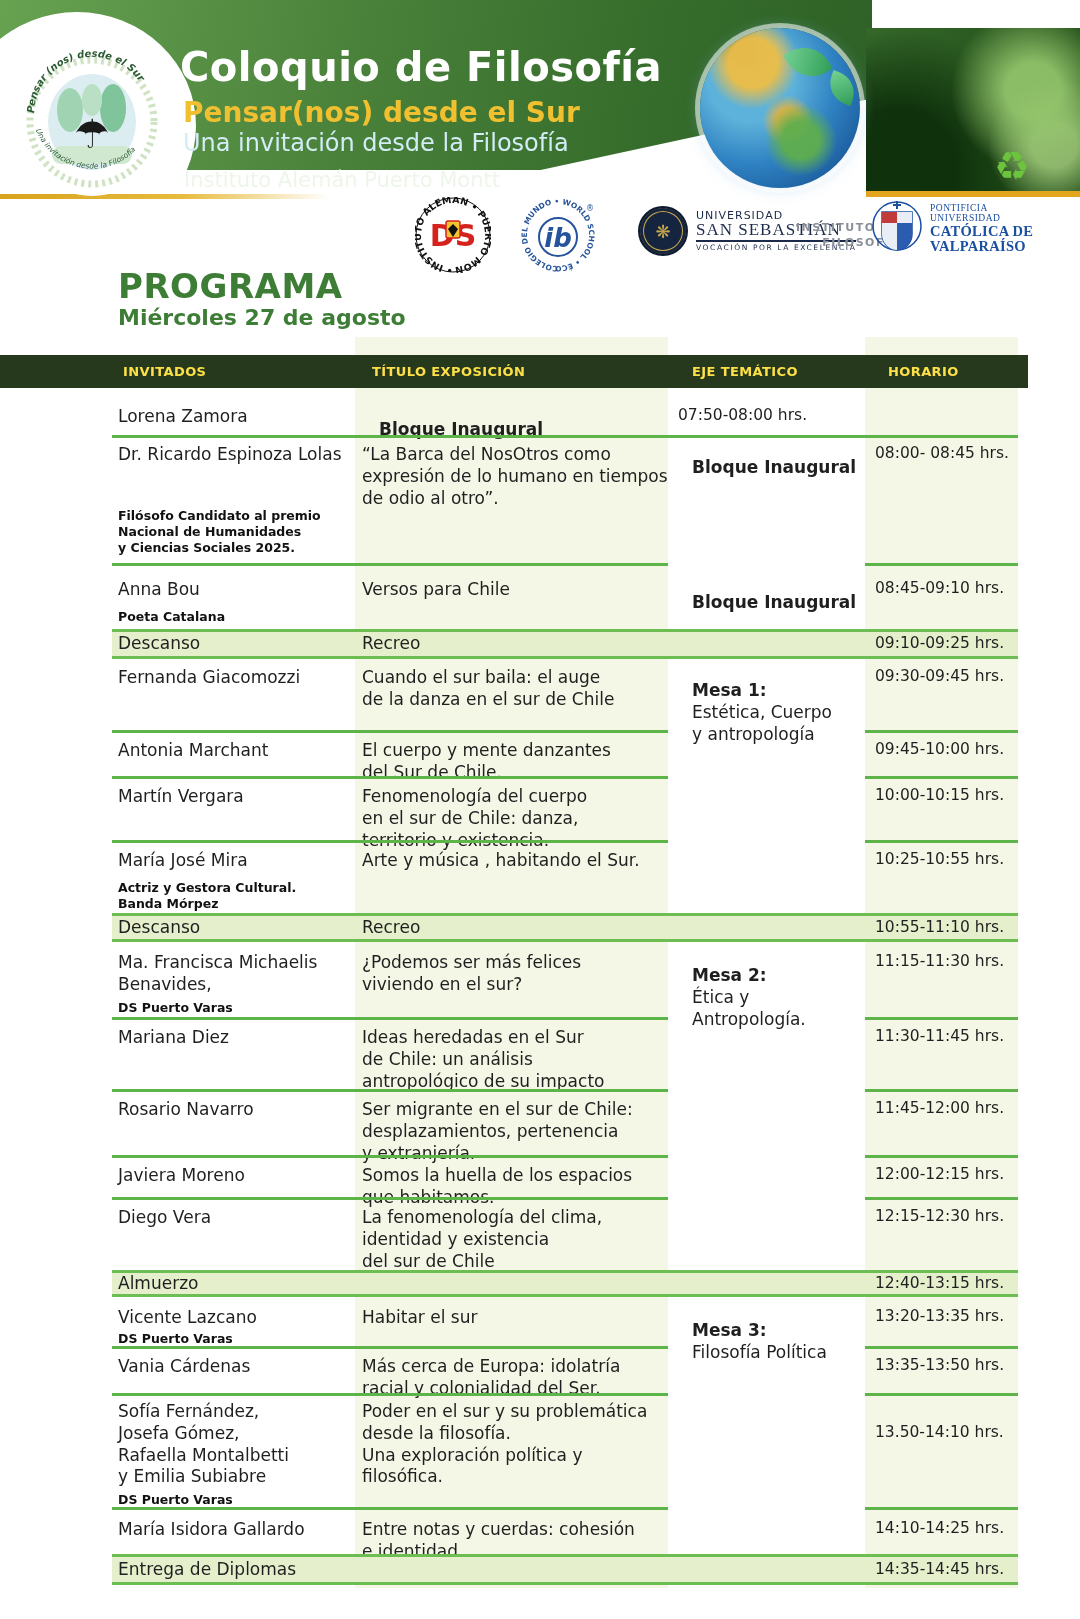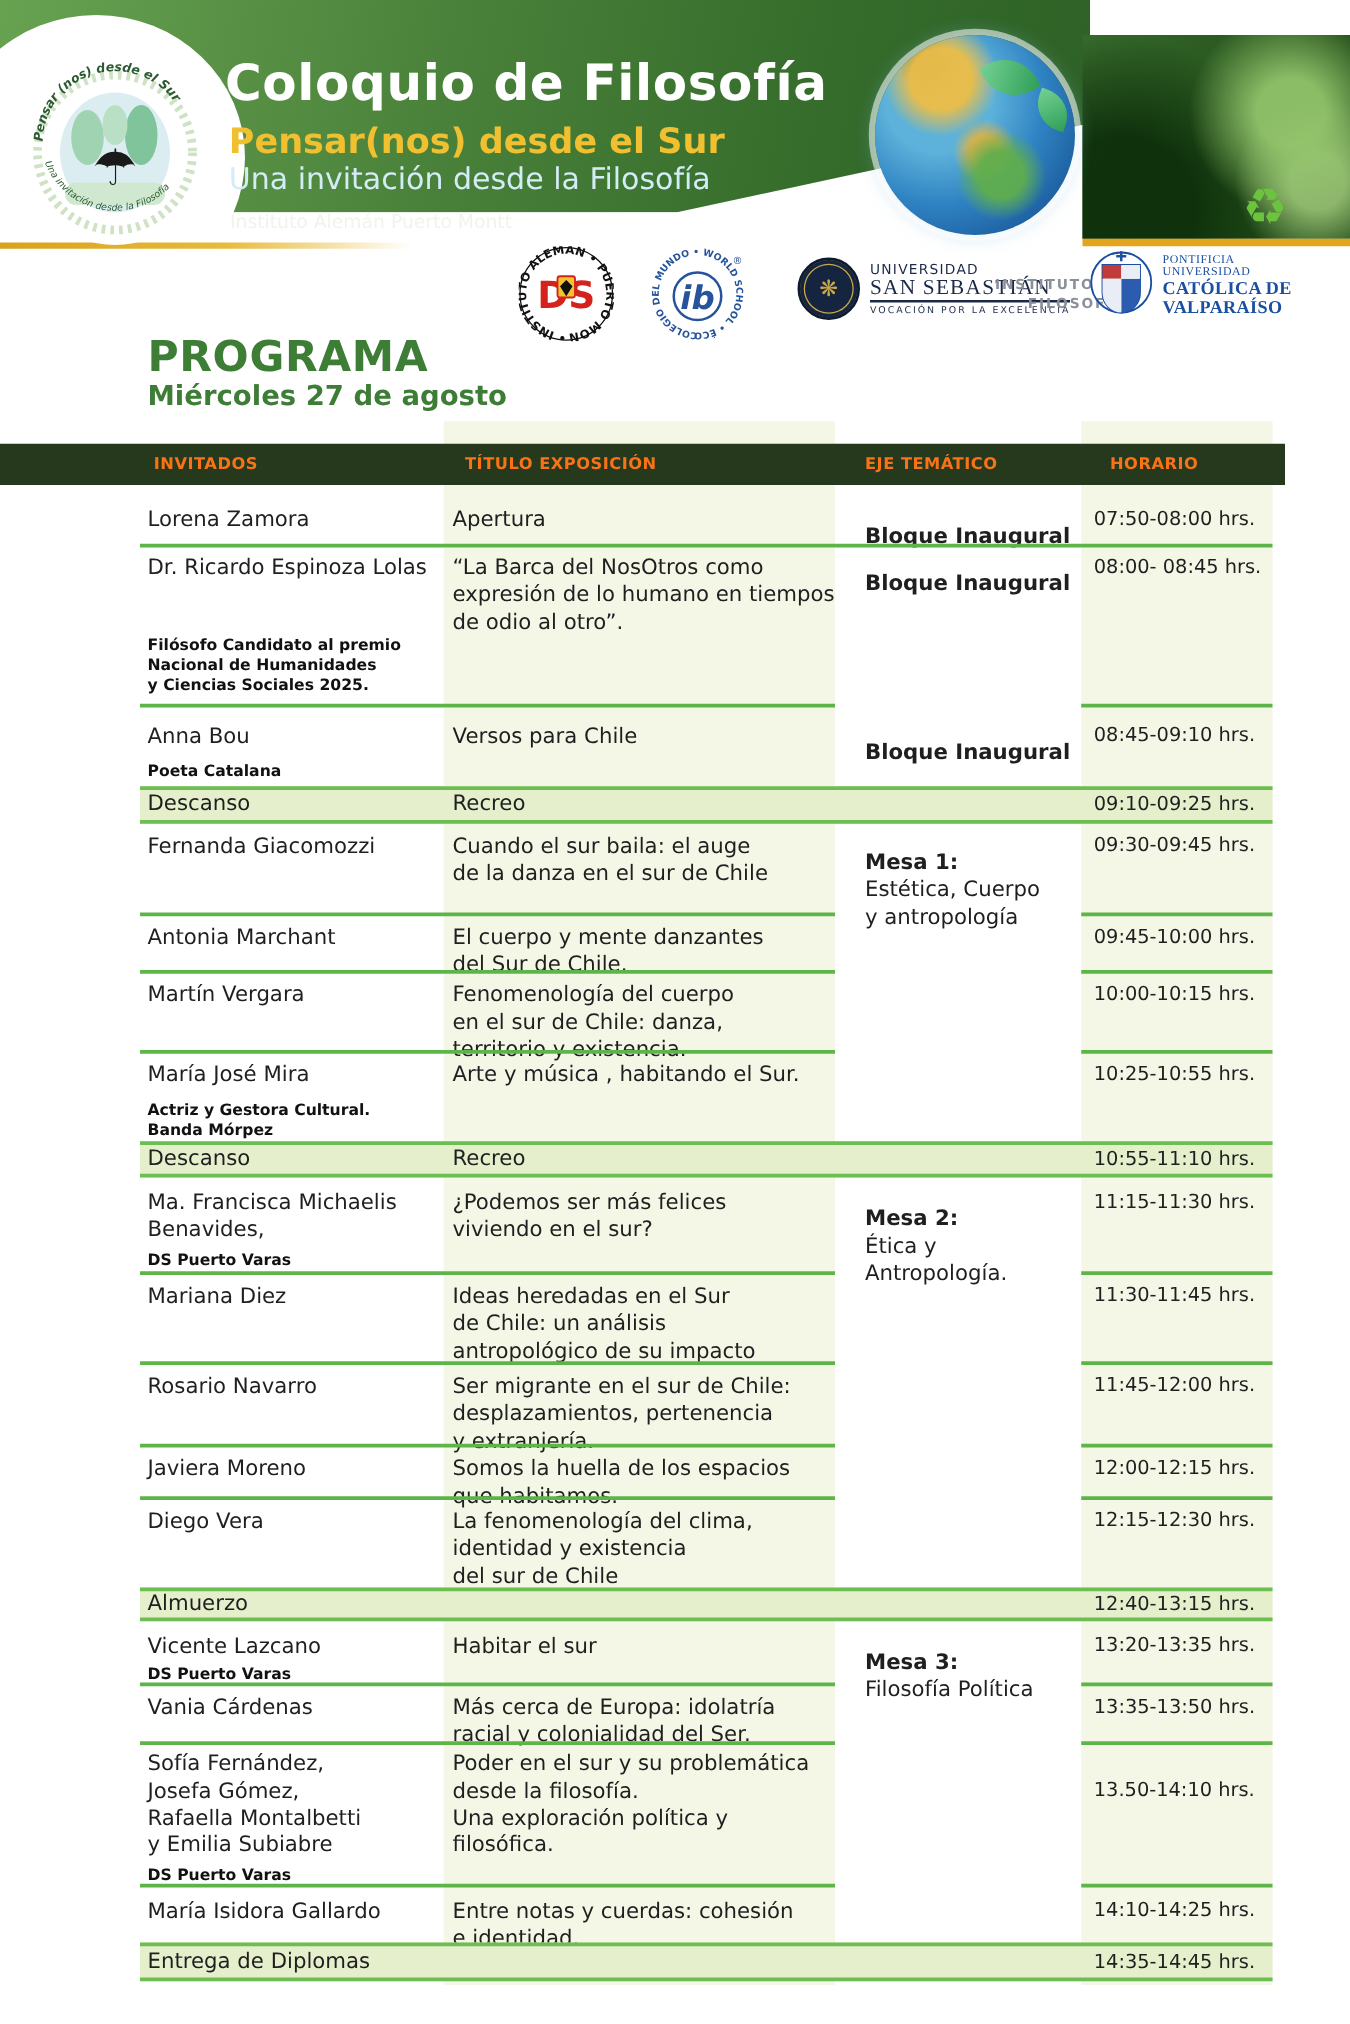--- a/index.html
+++ b/index.html
@@ -6,21 +6,21 @@
   .page{position:relative;width:1080px;height:1619px;background:#fff;overflow:hidden;
         font-family:"DejaVu Sans","Liberation Sans",sans-serif;color:#1f1f1f;}
 
   
   .banner{position:absolute;left:0;top:30;width:872;height:170px;width:872px;z-index:1;
           background:linear-gradient(100deg,#67a251 0%,#477e38 45%,#356c2b 75%,#2e6126 100%);
           clip-path:polygon(0 0,100% 0,100% 58%,62% 100%,0 100%);}
   .banner-title{position:absolute;left:180px;top:44px;z-index:5;color:#fff;font-size:40px;font-weight:bold;letter-spacing:.5px;}
   .banner-sub1{position:absolute;left:183px;top:96px;z-index:5;color:#f0c030;font-size:28px;font-weight:bold;}
   .banner-sub2{position:absolute;left:183px;top:129px;z-index:5;color:#d3ecf6;font-size:24px;}
-  .banner-inst{position:absolute;left:184px;top:168px;z-index:5;color:#eef5ea;font-size:15px;}
+  .banner-inst{position:absolute;left:184px;top:168px;z-index:5;color:#eef5ea;font-size:21px;}
   .gold-line-left{position:absolute;left:0;top:194px;width:330px;height:5px;z-index:4;
           background:linear-gradient(90deg,#d8a21c,#e7bb3c 55%,rgba(231,187,60,0));}
   .gold-line-right{position:absolute;left:866px;top:191px;width:214px;height:6px;z-index:4;background:#e3a51e;}
 
   .photo-panel{position:absolute;left:866px;top:28px;width:214px;height:163px;z-index:2;
      background:
        radial-gradient(circle at 78% 38%, rgba(150,200,110,.9) 0 14%, rgba(150,200,110,0) 42%),
        radial-gradient(circle at 88% 72%, rgba(170,210,130,.8) 0 10%, rgba(170,210,130,0) 30%),
        radial-gradient(circle at 15% 85%, rgba(12,45,10,.9) 0 25%, rgba(12,45,10,0) 60%),
        linear-gradient(115deg,#35682a 0%,#27551d 55%,#16400f 100%);}
@@ -63,21 +63,21 @@
   
   .prog-title{position:absolute;left:118px;top:266px;font-size:34px;font-weight:bold;color:#3e7d36;letter-spacing:.5px;z-index:2;}
   .prog-date{position:absolute;left:118px;top:305px;font-size:22px;font-weight:bold;color:#3e7d36;z-index:2;}
 
   
   .strip{position:absolute;top:337px;height:1251px;background:#f4f7e6;z-index:0;}
   .strip-titulo{left:355px;width:313px;}
   .strip-horario{left:865px;width:153px;}
 
   .thead{position:absolute;left:0;top:355px;width:1028px;height:33px;background:#26391d;z-index:2;}
-  .th{position:absolute;top:0;height:33px;line-height:33px;color:#f97316;font-size:13px;font-weight:bold;letter-spacing:.4px;}
+  .th{position:absolute;top:0;height:33px;line-height:33px;color:#fde047;font-size:13px;font-weight:bold;letter-spacing:.4px;}
   .th1{left:123px;} .th2{left:372px;} .th3{left:692px;} .th4{left:888px;}
 
   .rows{position:absolute;left:112px;top:388px;width:906px;z-index:1;}
   .trow{position:relative;display:grid;grid-template-columns:243px 313px 197px 153px;align-items:start;box-sizing:border-box;}
   .cell{white-space:pre-line;font-size:17px;line-height:1.28;box-sizing:border-box;}
   .c1{padding-left:6px;}
   .c2{padding-left:7px;}
   .c3{padding-left:24px;}
   .c4{padding-left:10px;font-size:15.5px;}
   .note{font-size:12.5px;font-weight:bold;line-height:1.3;white-space:pre-line;color:#111;}
@@ -205,21 +205,20 @@
   <div class="thead">
     <span class="th th1">INVITADOS</span>
     <span class="th th2">TÍTULO EXPOSICIÓN</span>
     <span class="th th3">EJE TEMÁTICO</span>
     <span class="th th4">HORARIO</span>
   </div>
 
   <div class="rows">
       <div class="trow" style="height: 49px;">
         <div class="cell c1" style="padding-top: 18px;"><div class="">Lorena Zamora</div></div>
-        <div class="cell c2" style="padding-top: 18px;">Apertura</div>
         <div class="cell c3" style="padding-top: 18px;"><div class="eje-title">Bloque Inaugural</div></div>
         <div class="cell c4" style="padding-top: 18px;">07:50-08:00 hrs.</div>
         <div class="sep sep-f"></div>
       </div>
       <div class="trow" style="height: 128px;">
         <div class="cell c1" style="padding-top: 7px;"><div class="">Dr. Ricardo Espinoza Lolas</div><div class="note" style="margin-top: 42px;">Filósofo Candidato al premio
 Nacional de Humanidades
 y Ciencias Sociales 2025.</div></div>
         <div class="cell c2" style="padding-top: 7px;">“La Barca del NosOtros como
 expresión de lo humano en tiempos

